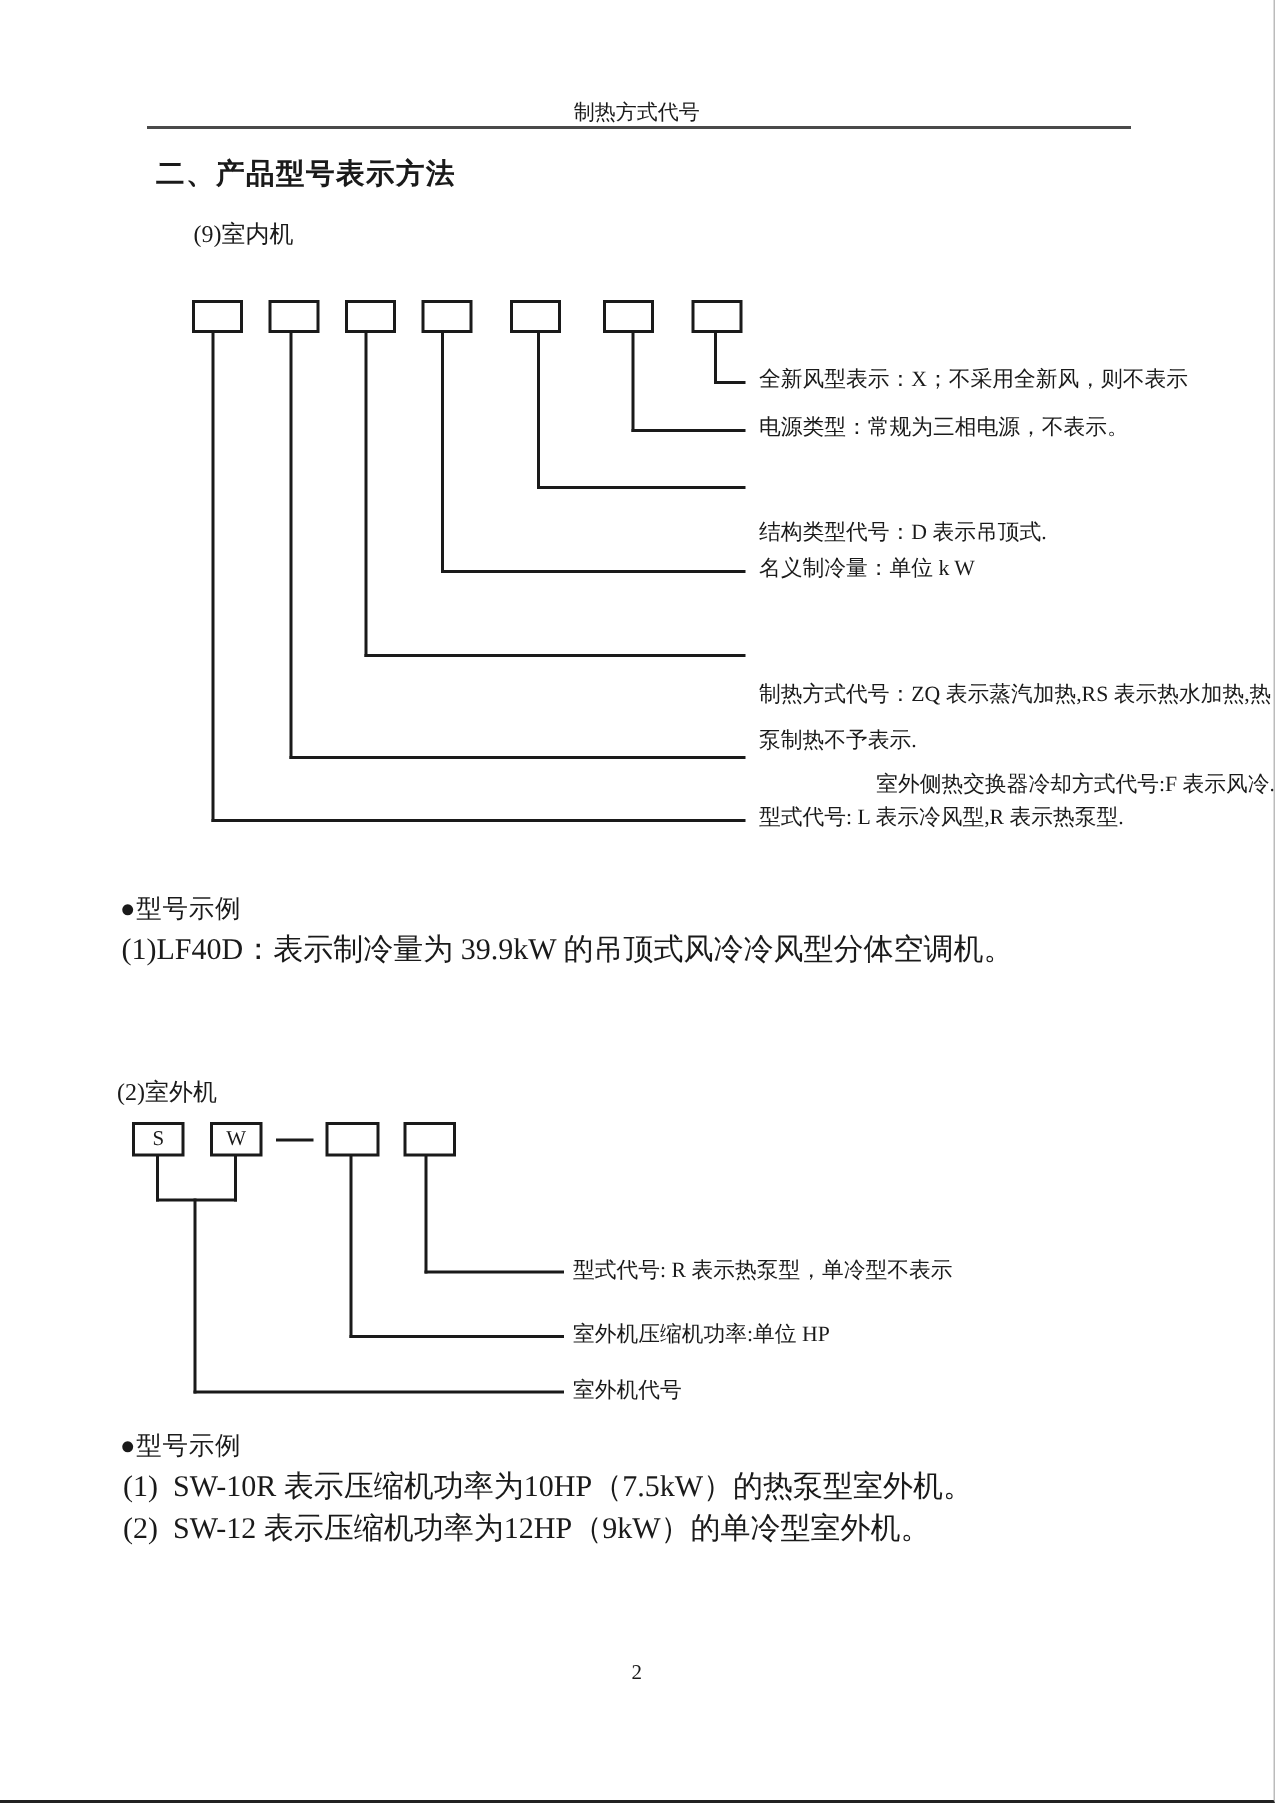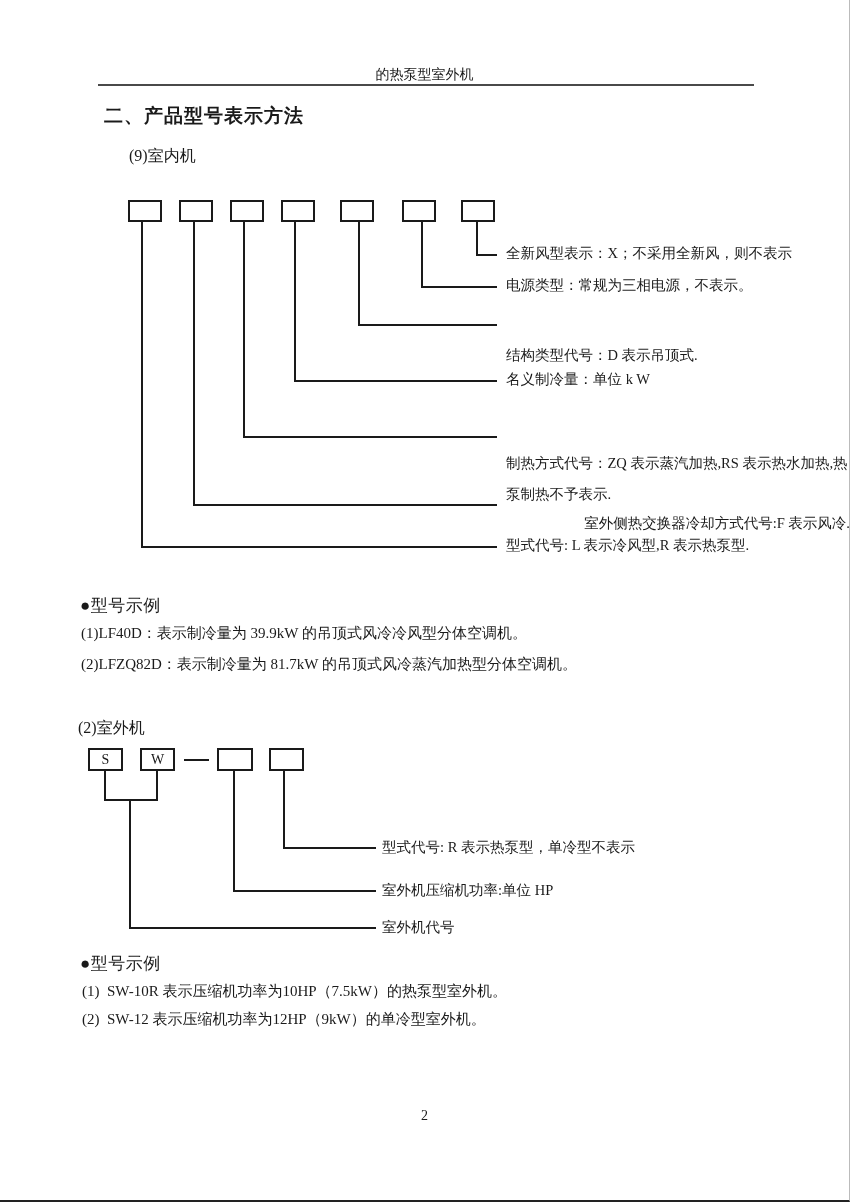--- a/index.html
+++ b/index.html
@@ -17,29 +17,29 @@
   .hdr-rule { left:98px; top:84px; width:656px; height:2px; background:#4a4a4a; }
   .doc-title { left:104px; top:103px; font-size:19px; font-weight:bold; letter-spacing:1px;text-align:right; }
   .section-label { font-size:16px; }
   .box { position:absolute; box-sizing:border-box; border:2px solid #1a1a1a; background:#fff;
          display:flex; align-items:center; justify-content:center; font-size:14px; }
   .vline { position:absolute; width:2px; background:#1a1a1a; }
   .hline { position:absolute; height:2px; background:#1a1a1a; }
   .d-label { position:absolute; left:506px; width:344px; font-size:14.5px; line-height:31px; white-space:pre-wrap; }
   .o-label { position:absolute; left:382px; width:430px; font-size:14.5px; line-height:31px; white-space:pre-wrap; }
   .ex-title { font-size:17px; letter-spacing:0.5px; }
-  .ex-row { font-size:15px; line-height:20px; white-space:pre-wrap; }
+  .ex-row { font-size:20px; line-height:20px; white-space:pre-wrap; }
   .page-num { left:0; right:0; top:1108px; text-align:center; font-size:14px; }
 </style>
 </head>
 <body>
 
 <div class="page">
 
-  <div class="abs hdr-text">的热泵型室外机</div>
+  <div class="abs hdr-text">制热方式代号</div>
   <div class="abs hdr-rule"></div>
 
   <div class="abs doc-title">二、产品型号表示方法</div>
   <div class="abs section-label" style="left:129px; top:146px;">(9)室内机</div>
 
   <div>
 
     <div class="box" style="left:128px; top:200px; width:34px; height:22px;"></div>
     <div class="box" style="left:179px; top:200px; width:34px; height:22px;"></div>
     <div class="box" style="left:230px; top:200px; width:34px; height:22px;"></div>
@@ -68,21 +68,20 @@
     <div class="d-label" style="top:270px;">电源类型：常规为三相电源，不表示。</div>
     <div class="d-label" style="top:312px;margin-top:28px;">结构类型代号：D 表示吊顶式.</div>
     <div class="d-label" style="top:364px;">名义制冷量：单位 k W</div>
     <div class="d-label" style="top:420px;margin-top:28px;">制热方式代号：ZQ 表示蒸汽加热,RS 表示热水加热,热泵制热不予表示.</div>
     <div class="d-label" style="top:508px;text-align:right;">室外侧热交换器冷却方式代号:F 表示风冷.</div>
     <div class="d-label" style="top:530px;">型式代号: L 表示冷风型,R 表示热泵型.</div>
   </div>
 
   <div class="abs ex-title" style="left:80px; top:594px;">●型号示例</div>
   <div class="abs ex-row" style="left:81px; top:623px;">(1)LF40D：表示制冷量为 39.9kW 的吊顶式风冷冷风型分体空调机。</div>
-  <div class="abs ex-row" style="left:81px; top:654px;">(2)LFZQ82D：表示制冷量为 81.7kW 的吊顶式风冷蒸汽加热型分体空调机。</div>
 
   <div class="abs section-label" style="left:78px; top:718px;">(2)室外机</div>
 
   <div>
 
     <div class="box" style="left:88px;  top:748px; width:35px; height:23px;">S</div>
     <div class="box" style="left:140px; top:748px; width:35px; height:23px;">W</div>
     <div class="hline" style="left:184px; top:759px; width:25px;"></div>
     <div class="box" style="left:217px; top:748px; width:36px; height:23px;"></div>
     <div class="box" style="left:269px; top:748px; width:35px; height:23px;"></div>

